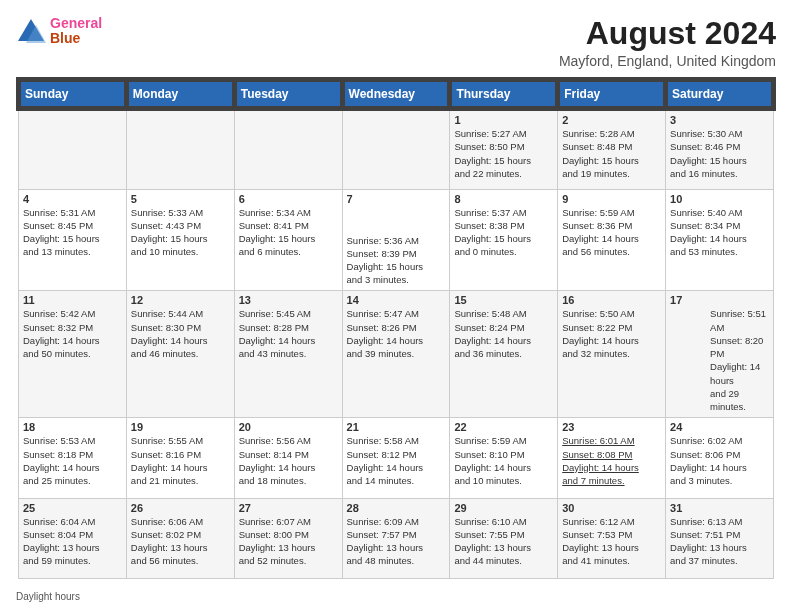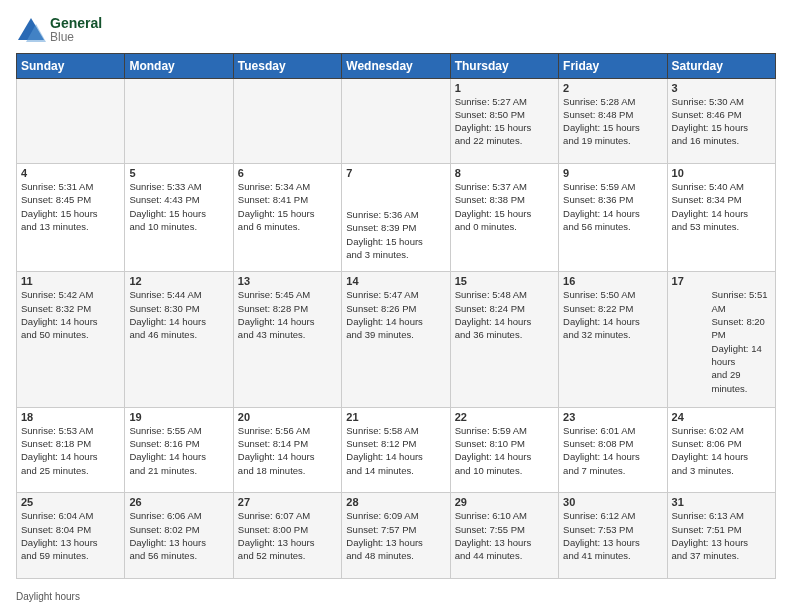--- a/index.html
+++ b/index.html
@@ -28,27 +28,27 @@
       align-items: center;
       gap: 4px;
     }
     .logo-text {
       display: flex;
       flex-direction: column;
       line-height: 1.1;
     }
     .logo-general {
       font-size: 14px;
-      color: #14532d;
+      color: #ec4899;
       font-weight: bold;
     }
     .logo-blue {
-      font-size: 12px;
-      color: #737373;
-      font-weight: normal;
+      font-size: 14px;
+      color: #c2410c;
+      font-weight: bold;
     }
     .logo-icon {
       width: 30px;
       height: 28px;
     }
     .title-block {
       text-align: right;
     }
     .main-title {
       font-size: 32px;
@@ -67,21 +67,21 @@
       width: 100%;
       table-layout: fixed;
     }
     .calendar thead tr th {
       background-color: #2a6ab5;
       color: #fff;
       font-size: 12px;
       font-weight: bold;
       padding: 5px 4px;
       text-align: left;
-      border: 1px solid #404040;
+      border: 5px solid #404040;
     }
     .calendar tbody tr td {
       border: 1px solid #ccc;
       vertical-align: top;
       padding: 3px 4px;
       font-size: 9.5px;
       color: #333;
       height: 80px;
     }
     .calendar tbody tr:nth-child(odd) td {
@@ -113,20 +113,24 @@
   <div class="header">
     <div class="logo">
       <svg class="logo-icon" viewBox="0 0 30 28">
         <polygon points="15,2 28,24 2,24" fill="#2a6ab5"></polygon>
         <polygon points="20,8 30,26 10,26" fill="#5a9ad5" opacity="0.5"></polygon>
       </svg>
       <div class="logo-text">
         <span class="logo-general">General</span>
         <span class="logo-blue">Blue</span>
       </div>
+    </div>
+    <div class="title-block">
+      <div class="main-title">August 2024</div>
+      <div class="subtitle">Mayford, England, United Kingdom</div>
     </div>
   </div>
 
   <table class="calendar">
     <thead>
       <tr>
         <th>Sunday</th>
         <th>Monday</th>
         <th>Tuesday</th>
         <th>Wednesday</th>
@@ -296,21 +300,21 @@
           </td>
           <td>
             <span class="day-num">22</span>
             <div class="day-info" style="white-space: pre-line;">Sunrise: 5:59 AM
 Sunset: 8:10 PM
 Daylight: 14 hours
 and 10 minutes.</div>
           </td>
           <td>
             <span class="day-num">23</span>
-            <div class="day-info" style="white-space: pre-line;">Sunrise: 6:01 AM
+            <div class="day-info" style="white-space: pre-line; text-decoration: underline;">Sunrise: 6:01 AM
 Sunset: 8:08 PM
 Daylight: 14 hours
 and 7 minutes.</div>
           </td>
           <td>
             <span class="day-num">24</span>
             <div class="day-info" style="white-space: pre-line;">Sunrise: 6:02 AM
 Sunset: 8:06 PM
 Daylight: 14 hours
 and 3 minutes.</div>

